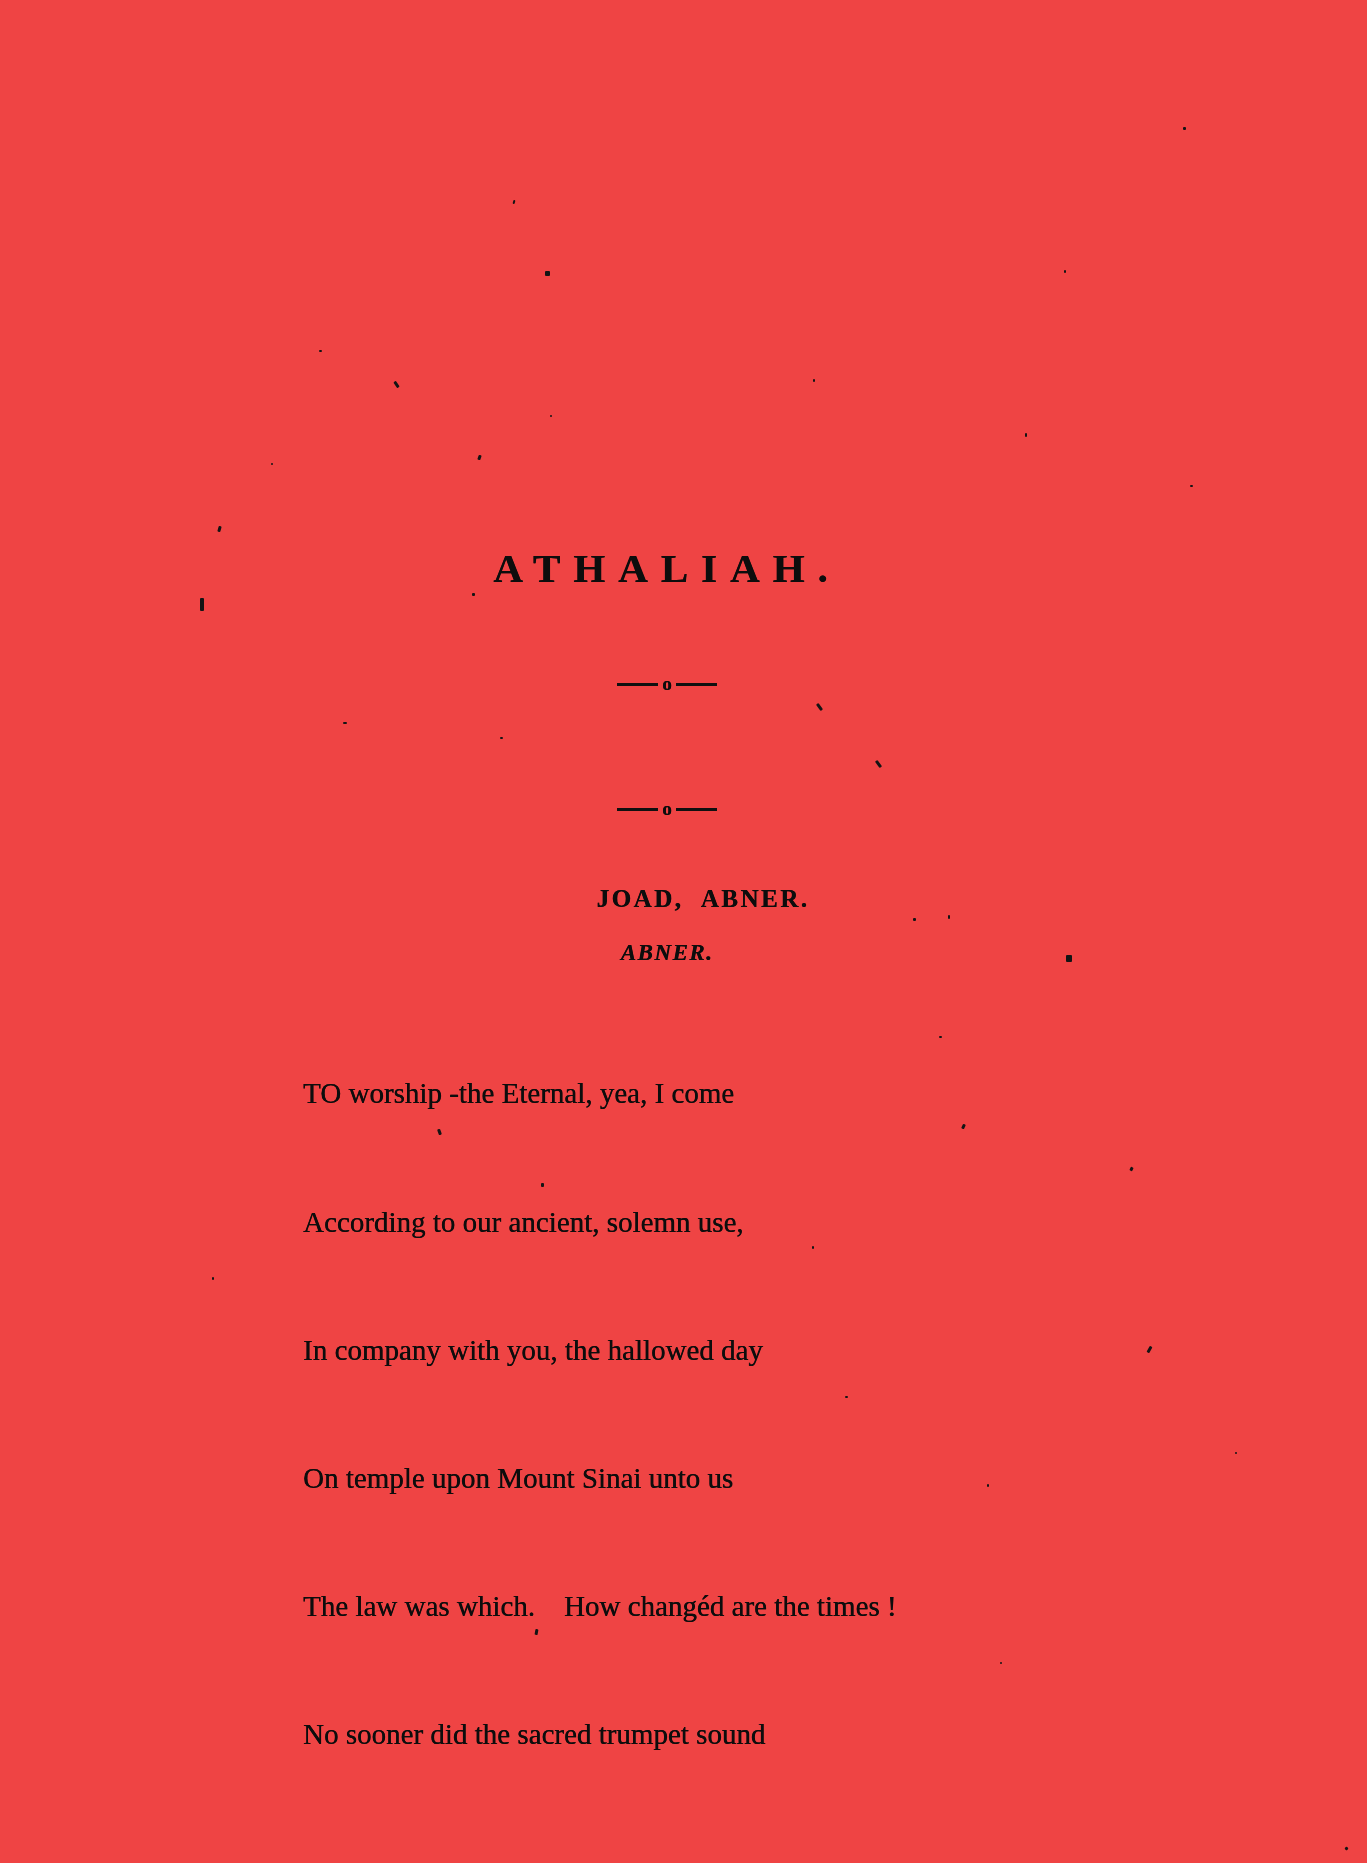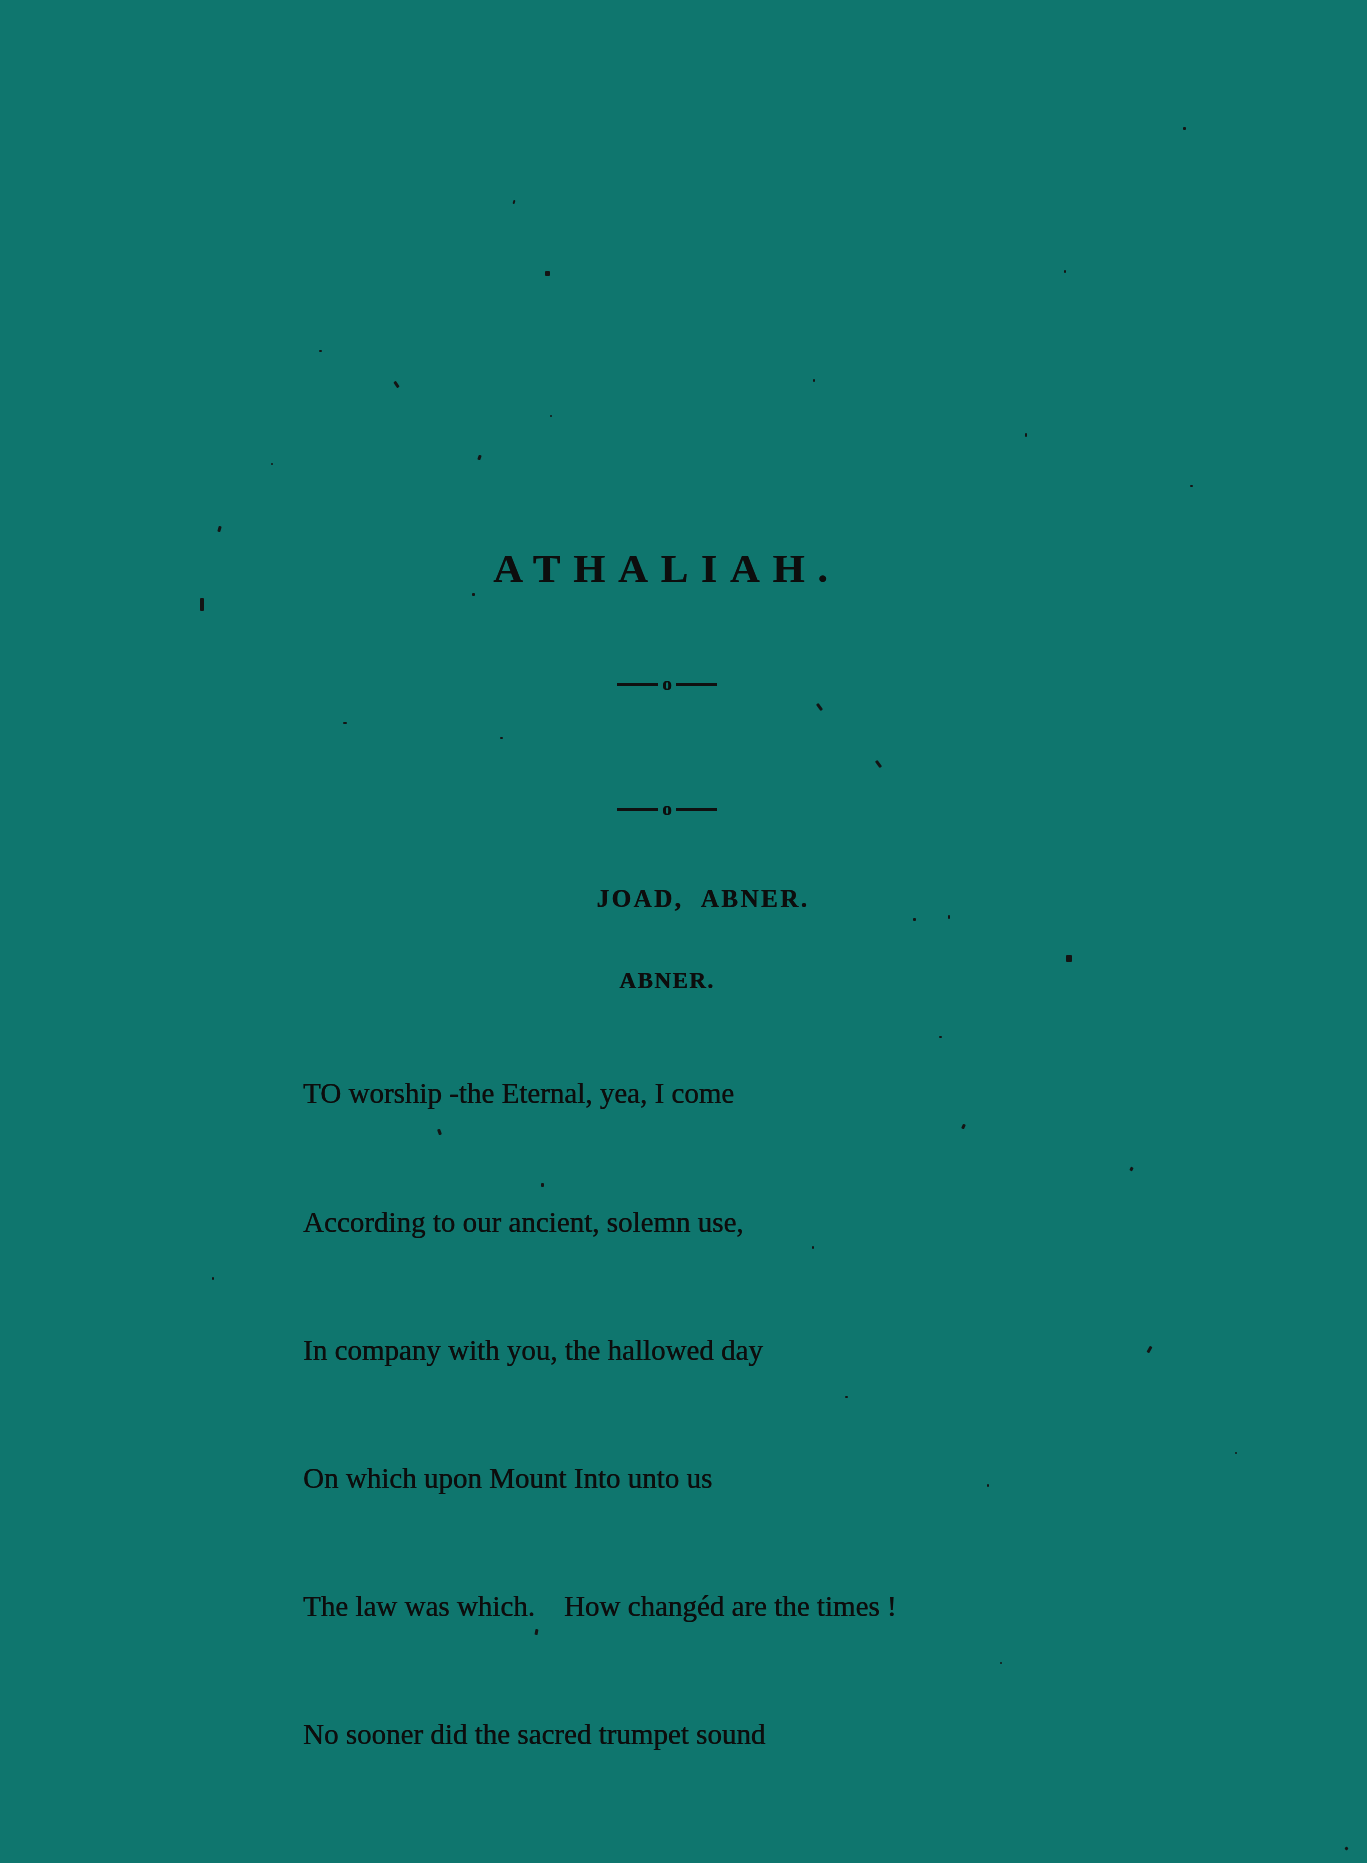--- a/index.html
+++ b/index.html
@@ -1,19 +1,19 @@
 <!DOCTYPE html>
 <html><head>
 <meta charset="utf-8">
 <style>
   html,body{margin:0;padding:0;background:#ffffff;}
   .page{
     position:relative;
     width:1367px;height:1863px;
-    background:#0f766e;
+    background:#ef4444;
     color:#0d0d0d;
     font-family:"Liberation Serif", serif;
     overflow:hidden;
   }
   .page *{text-shadow:0.35px 0 0 currentColor;}
   .center-col{
     position:absolute;left:0;width:1334px;text-align:center;white-space:pre;
   }
   .title{
     top:544px;
@@ -33,23 +33,24 @@
     font-style:italic;
     font-size:37px;
     letter-spacing:2px;word-spacing:7px;
   }
   .characters-line{
     top:885px;
     font-size:25px;font-weight:bold;
     letter-spacing:2.5px;word-spacing:10px;padding-left:36px;
   }
   .speaker-name{
-    top:968px;
+    top:940px;
     font-size:23px;font-weight:bold;
     letter-spacing:1.5px;
+    font-style:italic;
   }
   .verse{
     position:absolute;left:303px;top:987px;
     font-size:29px;line-height:42.7px;
     white-space:pre;
   }
   .speck{position:absolute;background:#141414;text-shadow:none;}
 </style>
 </head>
 <body>
@@ -72,21 +73,21 @@
   </div>
 
   <div class="center-col characters-line">JOAD, ABNER.</div>
 
   <div class="center-col speaker-name">ABNER.</div>
 
   <div class="verse">
     <div>TO worship -the Eternal, yea, I come</div>
     <div>According to our ancient, solemn use,</div>
     <div>In company with you, the hallowed day</div>
-    <div>On which upon Mount Into unto us</div>
+    <div>On temple upon Mount Sinai unto us</div>
     <div>The law was which.    How changéd are the times !</div>
     <div>No sooner did the sacred trumpet sound</div>
     
     
     
     
     
     
   </div>
 

